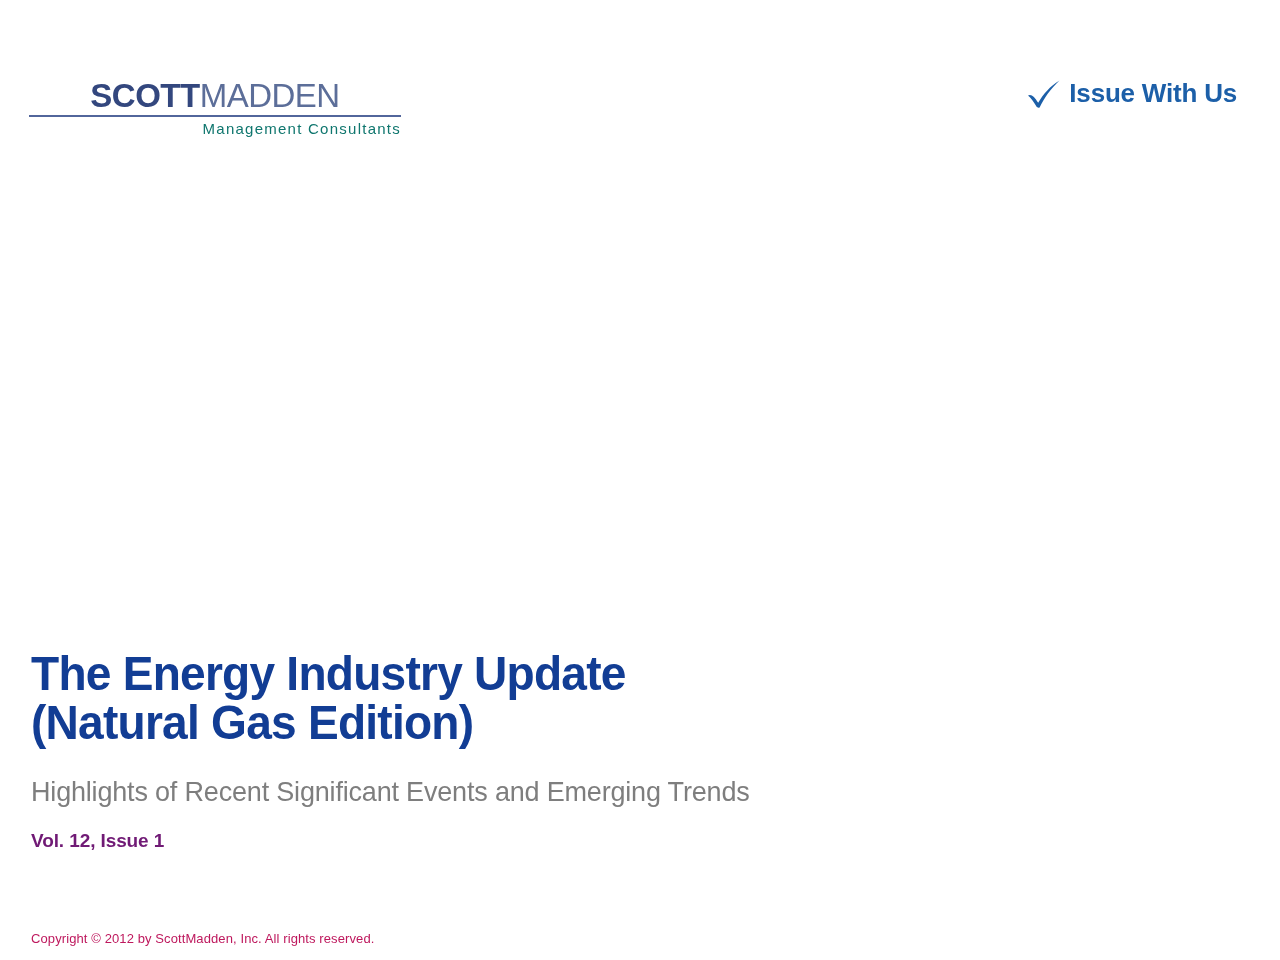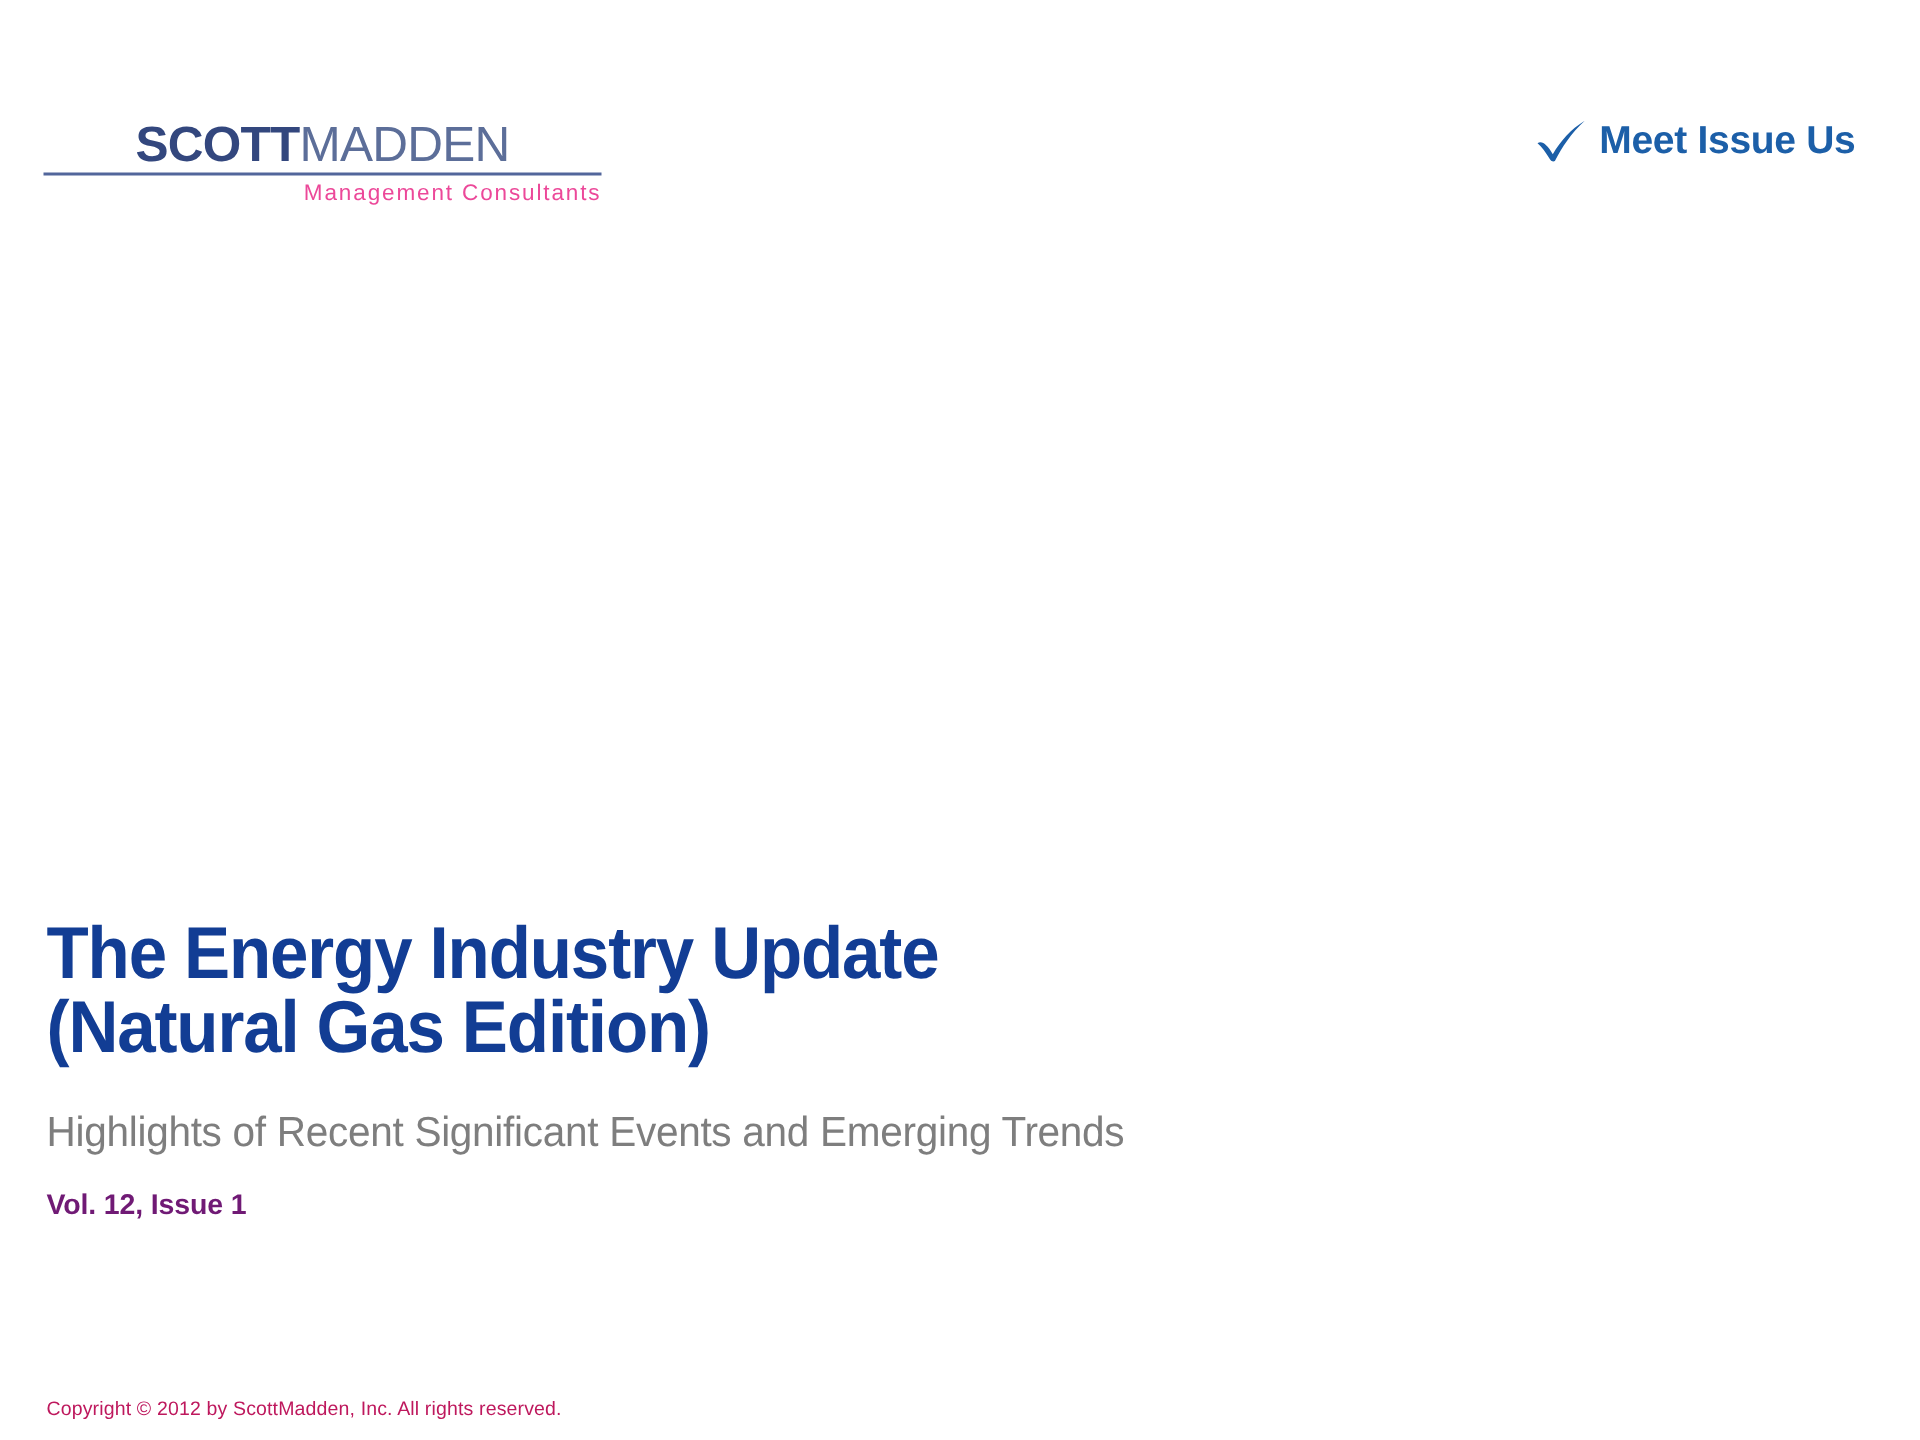--- a/index.html
+++ b/index.html
@@ -51,21 +51,21 @@
     width: 372px;
     height: 2px;
     background: #52669B;
   }
   .logo-tagline {
     margin-top: 3px;
     width: 372px;
     text-align: right;
     font-size: 15px;
     font-weight: normal;
-    color: #ec4899;
+    color: #0f766e;
     letter-spacing: 1.25px;
     white-space: nowrap;
   }
 
   
   .meet-with-us {
     position: absolute;
     right: 43px;
     top: 78px;
     display: flex;
@@ -83,21 +83,21 @@
     font-weight: bold;
     color: #1C5FA8;
     letter-spacing: -0.2px;
     white-space: nowrap;
   }
 
   
   .title-block {
     position: absolute;
     left: 31px;
-    top: 612px;
+    top: 649px;
     width: 1100px;
   }
   .deck-title {
     font-size: 49px;
     font-weight: bold;
     color: #123D94;
     line-height: 1.0;
     letter-spacing: -0.8px;
     margin: 0;
     font-family: "Liberation Sans", sans-serif;
@@ -157,21 +157,21 @@
   <div class="logo-rule"></div>
   <div class="logo-tagline">Management Consultants</div>
 </div>
 
 <div class="meet-with-us">
   <span class="meet-check">
     <svg width="36" height="30" viewBox="0 0 36 30" xmlns="http://www.w3.org/2000/svg">
       <path d="M2 16.5 C5 14.5, 8.5 17.5, 12.2 23.8 C17 15.5, 24 7.2, 33.5 1.5 C24.5 9.8, 18.2 19.2, 13.6 28.4 C12.4 28.9, 11.2 28.6, 10.3 27.2 C7.6 22.6, 4.8 19.0, 2 16.5 Z" fill="#1C5FA8"></path>
     </svg>
   </span>
-  <span class="meet-label">Meet Issue Us</span>
+  <span class="meet-label">Issue With Us</span>
 </div>
 
 <div class="title-block">
   <h1 class="deck-title">
     <span class="tline">The Energy Industry Update</span>
     <span class="tline">(Natural Gas Edition)</span>
   </h1>
   <div class="deck-subtitle">Highlights of Recent Significant Events and Emerging Trends</div>
   <div class="deck-volume">Vol. 12, Issue 1</div>
 </div>

